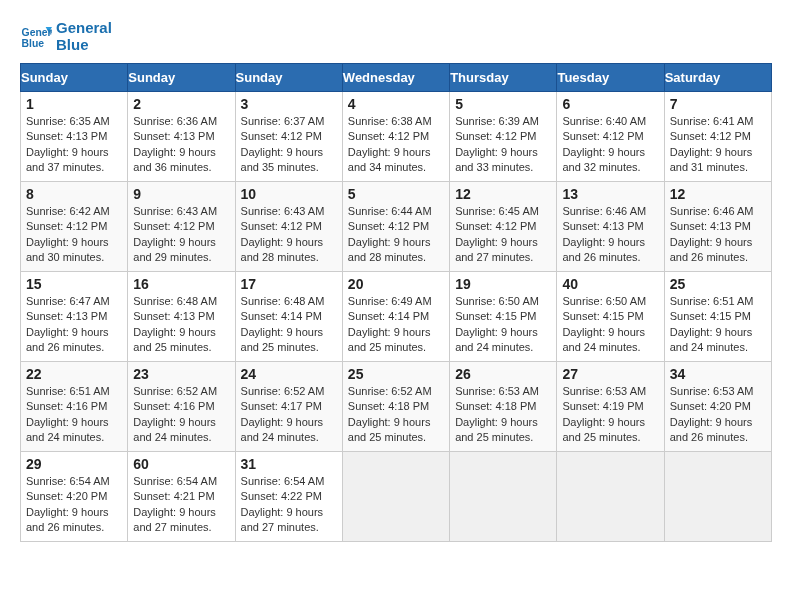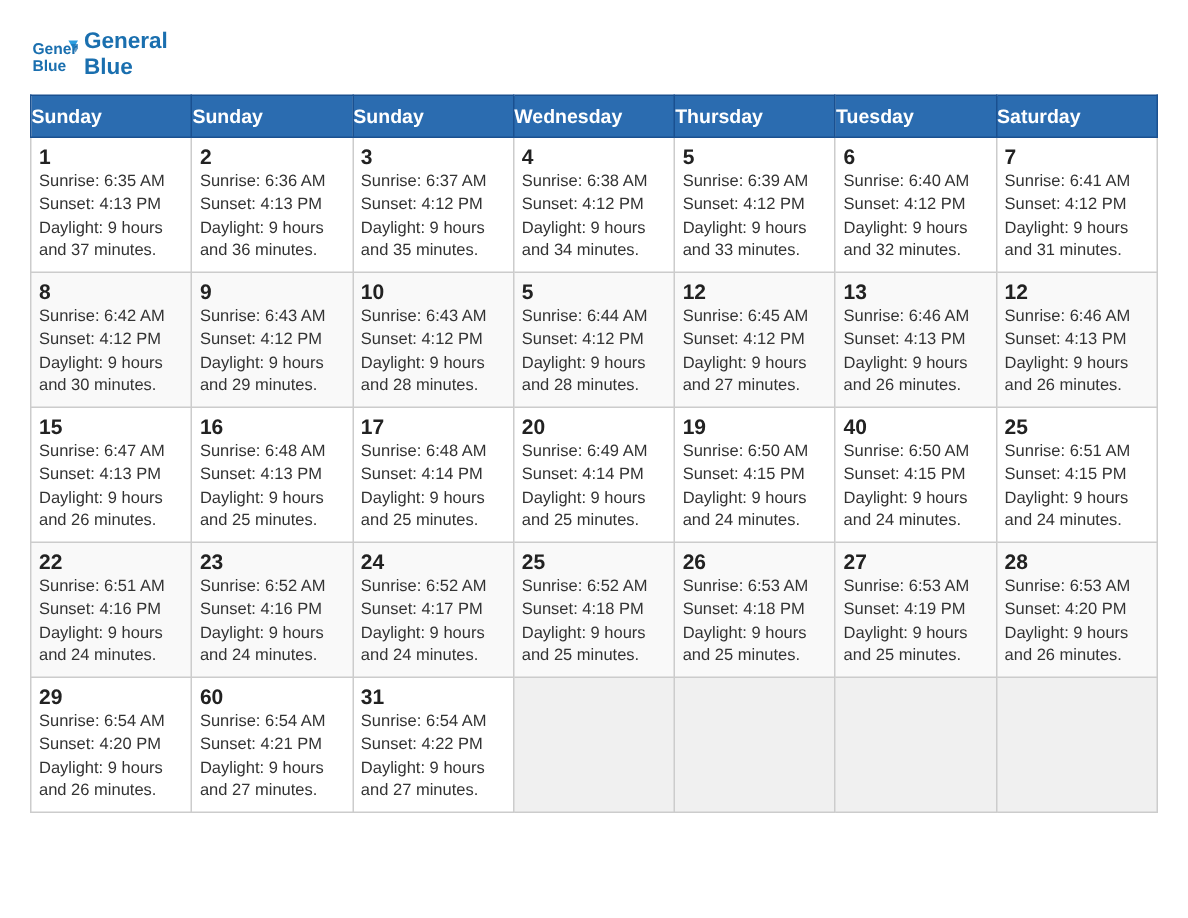--- a/index.html
+++ b/index.html
@@ -218,21 +218,21 @@
         </td>
         <td>
           <span class="day-num">26</span>
         <div class="day-info">Sunrise: 6:53 AM<br>Sunset: 4:18 PM<br>Daylight: 9 hours and 25 minutes.</div>
         </td>
         <td>
           <span class="day-num">27</span>
         <div class="day-info">Sunrise: 6:53 AM<br>Sunset: 4:19 PM<br>Daylight: 9 hours and 25 minutes.</div>
         </td>
         <td>
-          <span class="day-num">28</span>
+          <span class="day-num">34</span>
         <div class="day-info">Sunrise: 6:53 AM<br>Sunset: 4:20 PM<br>Daylight: 9 hours and 26 minutes.</div>
         </td>
       </tr>
       <tr>
         <td>
           <span class="day-num">29</span>
         <div class="day-info">Sunrise: 6:54 AM<br>Sunset: 4:20 PM<br>Daylight: 9 hours and 26 minutes.</div>
         </td>
         <td>
           <span class="day-num">60</span>

